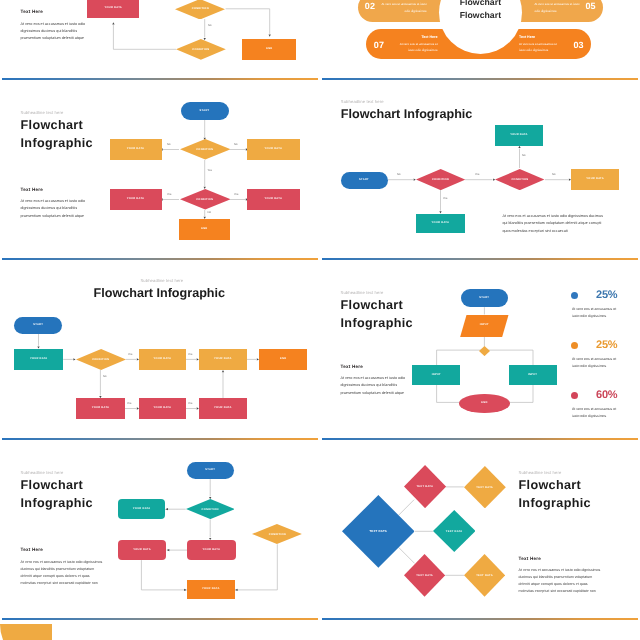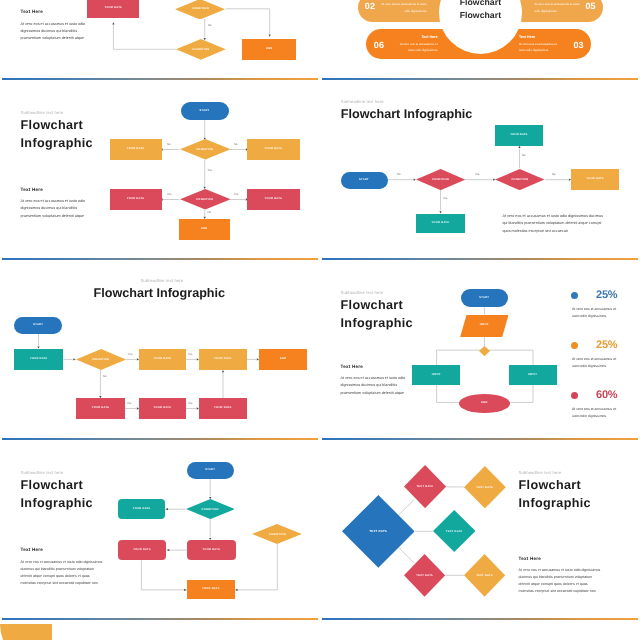--- a/index.html
+++ b/index.html
@@ -93,21 +93,21 @@
   <div class="barline"></div>
 </div>
 
 <div class="slide" style="left:320px;top:-100px">
   <div class="capsule" style="left:37.6px;top:93px;width:118px;height:29px;background:#F0A74B;border-radius:15px 0 0 15px"></div>
   <div class="capnum" style="position:absolute;left:44.8px;top:101.6px">02</div>
 
   <div class="capbody" style="position:absolute;left:60.6px;top:101.4px;width:46px;text-align:right">At vero eos et accusamus et iusto odio dignissimos</div>
 
   <div class="capsule" style="left:45.7px;top:128.5px;width:122px;height:30.7px;background:#F5821F;border-radius:15.4px 0 0 15.4px"></div>
-  <div class="capnum" style="position:absolute;left:53.7px;top:140.9px">06</div>
+  <div class="capnum" style="position:absolute;left:53.7px;top:140.9px">07</div>
   <div class="captitle" style="position:absolute;left:72.5px;top:134.6px;width:45px;text-align:right">Text Here</div>
   <div class="capbody" style="position:absolute;left:72.5px;top:140.5px;width:45px;text-align:right">At vero eos et accusamus et iusto odio dignissimos</div>
 
   <div class="capsule" style="left:165.2px;top:93px;width:118px;height:29px;background:#F0A74B;border-radius:0 15px 15px 0"></div>
   <div class="capnum" style="position:absolute;left:265.4px;top:101.6px">05</div>
 
   <div class="capbody" style="position:absolute;left:214.4px;top:101.4px;width:46px;text-align:left">At vero eos et accusamus et iusto odio dignissimos</div>
 
   <div class="capsule" style="left:148.7px;top:128.5px;width:122px;height:30.7px;background:#F5821F;border-radius:0 15.4px 15.4px 0"></div>
   <div class="capnum" style="position:absolute;left:253.4px;top:140.9px">03</div>

